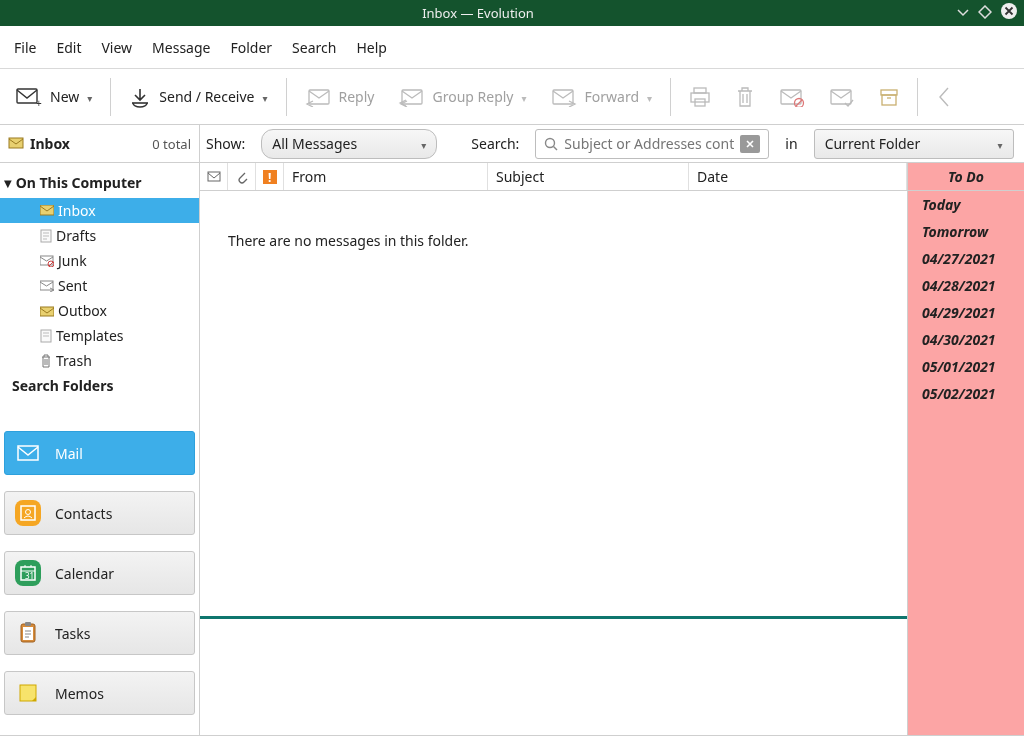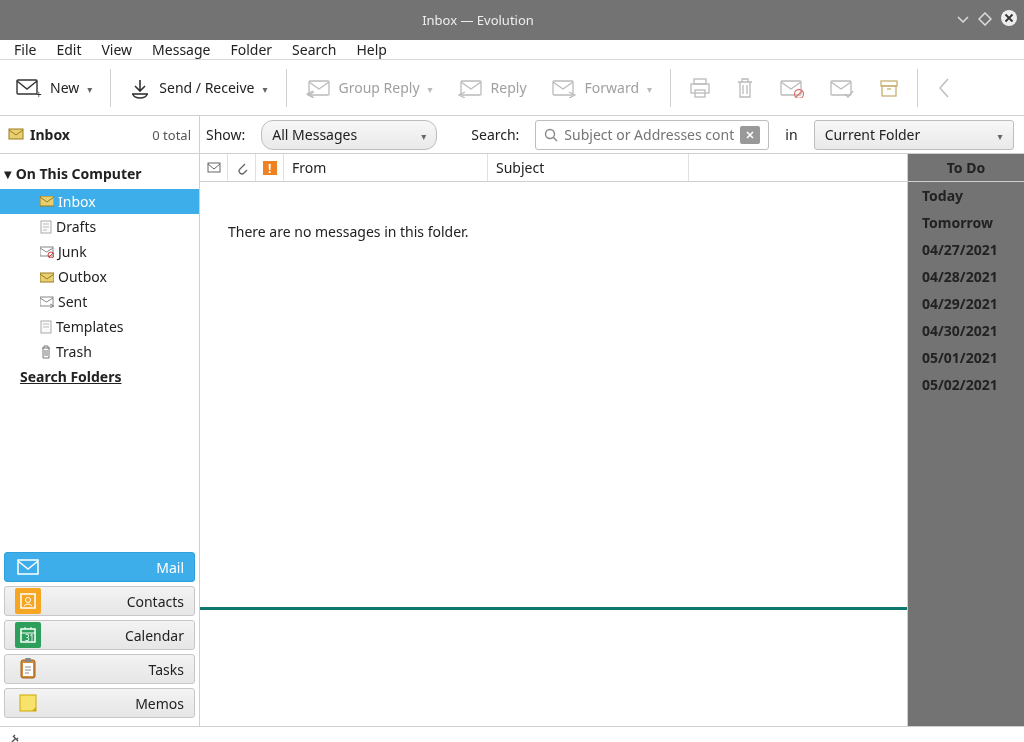--- a/index.html
+++ b/index.html
@@ -1,24 +1,24 @@
 <!DOCTYPE html>
 <html><head>
 <meta charset="utf-8">
 <style>
   * { box-sizing: border-box; margin: 0; padding: 0; font-family: "Noto Sans", "DejaVu Sans", sans-serif; }
   html, body { width: 1024px; height: 742px; overflow: hidden; background: #fff; font-size: 14px; color: #222; }
 
   
-  .titlebar { height: 40px; background: #737373; color: #eee; display: flex; align-items: center; }
+  .titlebar { height: 26px; background: #14532d; color: #eee; display: flex; align-items: center; }
   .titlebar .title { flex: 1; text-align: center; font-size: 13px; }
   .titlebar .win-btns { display: flex; gap: 8px; padding-right: 6px; align-items: center; }
 
   
-  .menubar { height: 20px; display: flex; align-items: center; padding: 0 4px; background: #fff; border-bottom: 1px solid #d9d9d9; font-size: 14px; }
+  .menubar { height: 43px; display: flex; align-items: center; padding: 0 4px; background: #fff; border-bottom: 1px solid #d9d9d9; font-size: 14px; }
   .menubar .menu-item { padding: 4px 10px; cursor: default; }
 
   
   .toolbar { height: 56px; display: flex; align-items: center; padding: 0 6px; background: #fff; border-bottom: 1px solid #cfcfcf; gap: 4px; }
   .toolbar .sep { width: 1px; height: 38px; background: #d0d0d0; margin: 0 4px; }
   .tool-btn { display: flex; align-items: center; gap: 8px; height: 40px; padding: 0 10px; border-radius: 3px; }
   .tool-btn.disabled { color: #a0a0a0; }
 
   
   .filterbar { height: 38px; display: flex; align-items: center; background: #fff; border-bottom: 1px solid #cfcfcf; position: relative; }
@@ -29,36 +29,36 @@
   .searchbox input { border: none; outline: none; font-size: 14px; width: 170px; color: #888; }
   .clear-badge { width: 20px; height: 18px; background: #999; border-radius: 2px; display: flex; align-items: center; justify-content: center; }
 
   
   .main { display: flex; height: calc(742px - 24px - 28px - 56px - 38px - 24px); }
   .sidebar { width: 200px; border-right: 1px solid #cfcfcf; display: flex; flex-direction: column; }
   .folder-tree { flex: 1; overflow: hidden; background: #fff; padding-top: 4px; }
   .tree-header { display: flex; align-items: center; gap: 4px; padding: 6px 4px; font-weight: bold; }
   .tree-item { display: flex; align-items: center; gap: 4px; padding: 4px 4px 4px 40px; height: 25px; }
   .tree-item.selected { background: #3daee9; color: #fff; }
-  .tree-item.search-folders { font-weight: bold; padding-left: 20px; text-decoration: underline; }
+  .tree-item.search-folders { font-weight: bold; padding-left: 12px; }
 
   .switcher { padding: 4px; background: #fff; }
-  .switcher-btn { display: flex; align-items: center; gap: 14px; height: 30px; padding: 0 10px; margin: 4px 0; background: linear-gradient(#f3f3f3,#e6e6e6); border: 1px solid #c7c7c7; border-radius: 3px; justify-content: space-between; }
+  .switcher-btn { display: flex; align-items: center; gap: 14px; height: 44px; padding: 0 10px; margin: 16px 0; background: linear-gradient(#f3f3f3,#e6e6e6); border: 1px solid #c7c7c7; border-radius: 3px; }
   .switcher-btn.active { background: #3daee9; color: #fff; border-color: #2da0dc; }
-  .switch-icon { width: 26px; height: 26px; display: flex; align-items: center; justify-content: center; border-radius: 2px; }
+  .switch-icon { width: 26px; height: 26px; display: flex; align-items: center; justify-content: center; border-radius: 8px; }
 
   .content { flex: 1; display: flex; }
   .msglist { flex: 1; display: flex; flex-direction: column; border-right: 1px solid #cfcfcf; }
   .col-headers { height: 28px; display: flex; align-items: stretch; border-bottom: 1px solid #cfcfcf; background: #fff; }
   .col-headers .col { border-right: 1px solid #e0e0e0; display: flex; align-items: center; padding: 0 8px; font-size: 14px; }
   .col.flag { width: 28px; justify-content: center; padding: 0; }
   .msg-empty { flex: 1; padding: 40px 0 0 28px; color: #222; border-bottom: 3px solid #0f766e; }
   .msg-preview { height: 116px; }
 
-  .todo { width: 116px; background: #737373; }
+  .todo { width: 116px; background: #fca5a5; font-style: italic; }
   .todo-header { height: 28px; display: flex; align-items: center; justify-content: center; font-weight: bold; border-bottom: 1px solid #cfcfcf; }
   .todo-item { padding: 4px 0 4px 14px; font-weight: bold; }
 
   .statusbar { height: 24px; border-top: 1px solid #cfcfcf; display:flex; align-items:center; padding: 0 8px; }
 
   .sm-label { font-size: 13px; color: #555; }
   .chev-down::after { content: "▾"; font-size: 10px; color: #666; }
   .disabled .chev-down::after { color: #bbb; }
 </style>
 </head>
@@ -108,32 +108,32 @@
         <path d="M4 17 A7 4 0 0 0 18 17" stroke="#333" stroke-width="1.4" fill="none"></path>
       </svg>
     <span>Send / Receive</span>
     <span class="chev-down"></span>
   </div>
   <div class="sep"></div>
   <div class="tool-btn disabled">
     <svg width="26" height="20">
         <rect x="4" y="3" width="20" height="14" rx="1" fill="none" stroke="#bbb" stroke-width="1.3"></rect>
         <path d="M4 4 L14 11 L24 4" stroke="#bbb" stroke-width="1.3" fill="none"></path>
+        <path d="M8 14 L2 17 L8 20" stroke="#bbb" stroke-width="1.3" fill="none"></path>
+      </svg>
+    <span>Reply</span>
+  </div>
+  <div class="tool-btn disabled">
+    <svg width="26" height="20">
+        <rect x="4" y="3" width="20" height="14" rx="1" fill="none" stroke="#bbb" stroke-width="1.3"></rect>
+        <path d="M4 4 L14 11 L24 4" stroke="#bbb" stroke-width="1.3" fill="none"></path>
         <path d="M8 13 L2 16 L8 19 M9 14 L3 17 L9 20" stroke="#bbb" stroke-width="1.2" fill="none"></path>
       </svg>
     <span>Group Reply</span>
     <span class="chev-down"></span>
-  </div>
-  <div class="tool-btn disabled">
-    <svg width="26" height="20">
-        <rect x="4" y="3" width="20" height="14" rx="1" fill="none" stroke="#bbb" stroke-width="1.3"></rect>
-        <path d="M4 4 L14 11 L24 4" stroke="#bbb" stroke-width="1.3" fill="none"></path>
-        <path d="M8 14 L2 17 L8 20" stroke="#bbb" stroke-width="1.3" fill="none"></path>
-      </svg>
-    <span>Reply</span>
   </div>
   <div class="tool-btn disabled">
     <svg width="26" height="20">
         <rect x="2" y="3" width="20" height="14" rx="1" fill="none" stroke="#bbb" stroke-width="1.3"></rect>
         <path d="M2 4 L12 11 L22 4" stroke="#bbb" stroke-width="1.3" fill="none"></path>
         <path d="M18 14 L24 17 L18 20" stroke="#bbb" stroke-width="1.3" fill="none"></path>
       </svg>
     <span>Forward</span>
     <span class="chev-down"></span>
   </div>
@@ -243,32 +243,32 @@
         <svg width="14" height="12">
             <rect x="0" y="1" width="13" height="9" fill="none" stroke="#888"></rect>
             <path d="M0 2 L6.5 6 L13 2" stroke="#888" fill="none"></path>
             <circle cx="11" cy="9" r="3" fill="none" stroke="#c44"></circle>
             <path d="M9 11 L13 7" stroke="#c44"></path>
           </svg>
         <span>Junk</span>
       </div>
       <div class="tree-item">
         <svg width="14" height="12">
-            <rect x="0" y="2" width="14" height="9" fill="#e8d070" stroke="#9a7a20"></rect>
-            <path d="M0 3 L7 8 L14 3" stroke="#9a7a20" fill="none"></path>
-          </svg>
-        <span>Outbox</span>
-      </div>
-      <div class="tree-item">
-        <svg width="14" height="12">
             <rect x="0" y="1" width="13" height="9" fill="none" stroke="#888"></rect>
             <path d="M0 2 L6.5 6 L13 2" stroke="#888" fill="none"></path>
             <path d="M10 8 L14 10 L10 12" stroke="#888" fill="none"></path>
           </svg>
         <span>Sent</span>
+      </div>
+      <div class="tree-item">
+        <svg width="14" height="12">
+            <rect x="0" y="2" width="14" height="9" fill="#e8d070" stroke="#9a7a20"></rect>
+            <path d="M0 3 L7 8 L14 3" stroke="#9a7a20" fill="none"></path>
+          </svg>
+        <span>Outbox</span>
       </div>
       <div class="tree-item">
         <svg width="12" height="14">
             <rect x="1" y="1" width="10" height="12" fill="#fafafa" stroke="#aaa"></rect>
             <path d="M3 4 L9 4 M3 7 L9 7" stroke="#bbb"></path>
           </svg>
         <span>Templates</span>
       </div>
       <div class="tree-item">
         <svg width="12" height="14">
@@ -351,20 +351,23 @@
             <svg width="16" height="16">
               <rect x="1" y="1" width="14" height="14" fill="#f08020"></rect>
               <text x="6" y="13" font-size="12" font-weight="bold" fill="#fff">!</text>
             </svg>
           </div>
         <div class="col" style="width:204px;">
             <span>From</span>
           </div>
         <div class="col" style="width:201px;">
             <span>Subject</span>
+          </div>
+        <div class="col" style="flex:1;">
+            <span>Date</span>
           </div>
       </div>
       <div class="msg-empty">There are no messages in this folder.</div>
       <div class="msg-preview"></div>
     </div>
     <div class="todo">
       <div class="todo-header">To Do</div>
       <div class="todo-item">Today</div>
       <div class="todo-item">Tomorrow</div>
       <div class="todo-item">04/27/2021</div>

